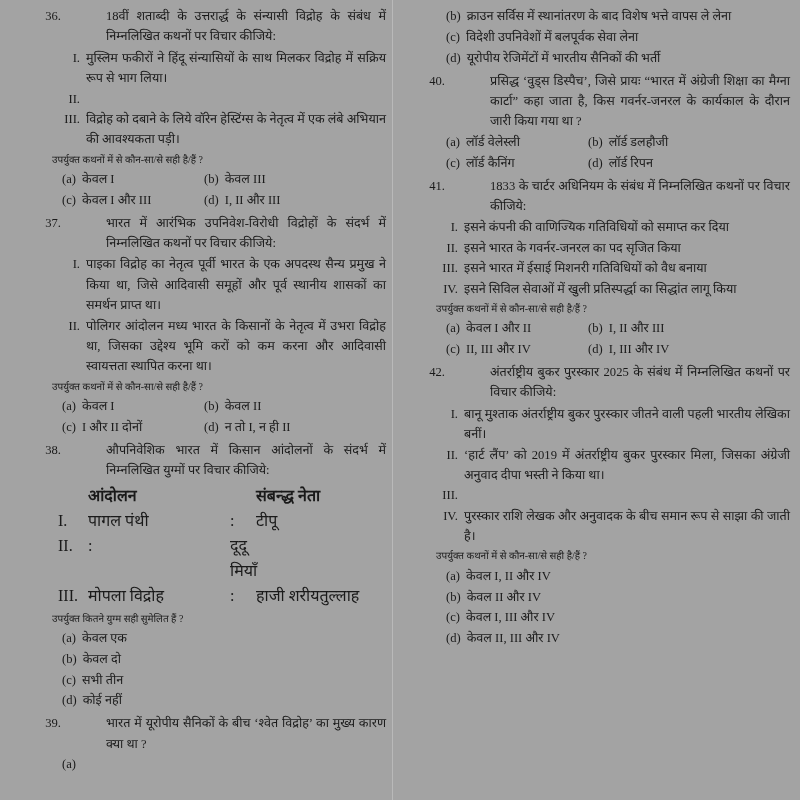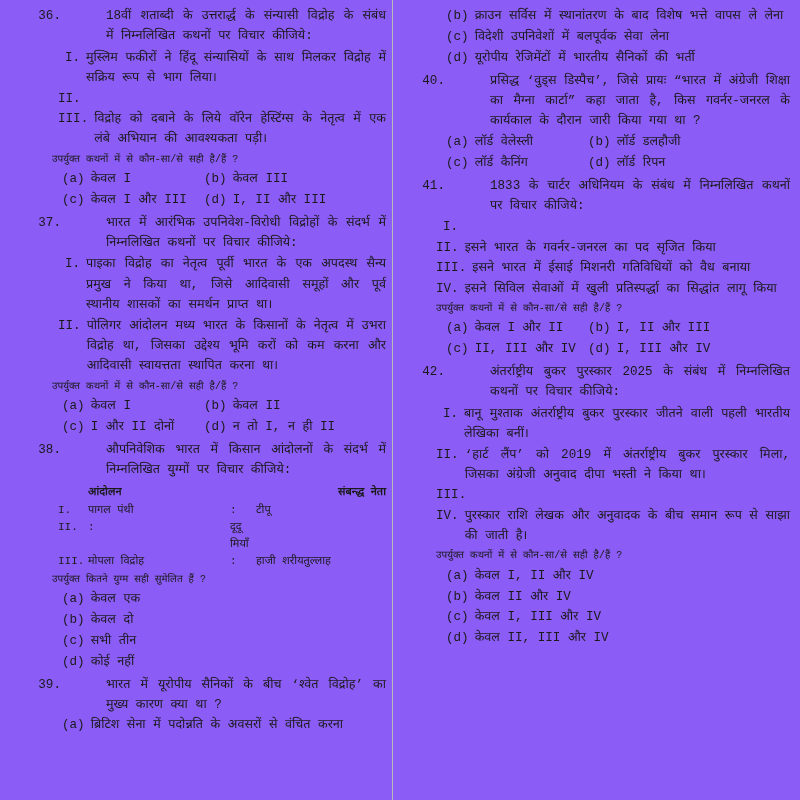--- a/index.html
+++ b/index.html
@@ -11,23 +11,22 @@
     width: 800px;
     height: 800px;
     font-family: "Liberation Serif", "DejaVu Serif", serif;
     color: #1a1a1a;
     overflow: hidden;
   }
   .page {
     position: relative;
     width: 800px;
     height: 800px;
-    background: #8b5cf6;
+    background: #a3a3a3;
     box-sizing: border-box;
-    font-family: Liberation Mono, monospace;
   }
   .column-rule {
     position: absolute;
     left: 392px;
     top: 0;
     width: 1px;
     height: 800px;
     background: #b9b9b9;
   }
   .columns {
@@ -133,36 +132,36 @@
   .opt-val {
     flex: 0 1 auto;
     white-space: normal;
   }
   .opt.wrap { white-space: normal; }
 
   
   .match-table {
     padding-left: 20px;
     margin: 3px 0 2px 0;
-    font-size: 11px;
+    font-size: 16px;
     line-height: 1.55;
   }
   .mt-row {
     display: grid;
     grid-template-columns: 30px 142px 26px 1fr;
     align-items: baseline;
   }
   .mt-head {
     display: grid;
     grid-template-columns: 30px 142px 26px 1fr;
     font-weight: bold;
     margin-bottom: 1px;
   }
   .mt-head .h1 { grid-column: 2; }
-  .mt-head .h2 { grid-column: 4; text-align: right; }
+  .mt-head .h2 { grid-column: 4; }
   .mt-num { }
   .mt-left { }
   .mt-colon { text-align: left; }
   .mt-right { }
 </style>
 </head>
 <body>
 
 <div class="page">
   <div class="column-rule"></div>
@@ -295,21 +294,20 @@
       </div>
 
       <div class="q">
         <div class="q-head">
           <span class="q-num">39.</span>
           <span class="q-text">भारत में यूरोपीय सैनिकों के बीच ‘श्वेत विद्रोह’ का मुख्य कारण क्या था ?</span>
         </div>
         <div class="opts-stack">
           <div class="opt wrap">
             <span class="opt-key">(a)</span>
-            <span class="opt-val">ब्रिटिश सेना में पदोन्नति के अवसरों से वंचित करना</span>
           </div>
         </div>
       </div>
 
     </div>
 
     <div class="col col-right">
 
       <div class="opts-stack">
         <div class="opt wrap">
@@ -352,20 +350,21 @@
       </div>
 
       <div class="q">
         <div class="q-head">
           <span class="q-num">41.</span>
           <span class="q-text">1833 के चार्टर अधिनियम के संबंध में निम्नलिखित कथनों पर विचार कीजिये:</span>
         </div>
         <div class="stmts">
           <div class="stmt wide">
             <span class="stmt-num">I.</span>
+            <span class="stmt-body">इसने कंपनी की वाणिज्यिक गतिविधियों को समाप्त कर दिया</span>
           </div>
           <div class="stmt wide">
             <span class="stmt-num">II.</span>
             <span class="stmt-body">इसने भारत के गवर्नर-जनरल का पद सृजित किया</span>
           </div>
           <div class="stmt wide">
             <span class="stmt-num">III.</span>
             <span class="stmt-body">इसने भारत में ईसाई मिशनरी गतिविधियों को वैध बनाया</span>
           </div>
           <div class="stmt wide">

